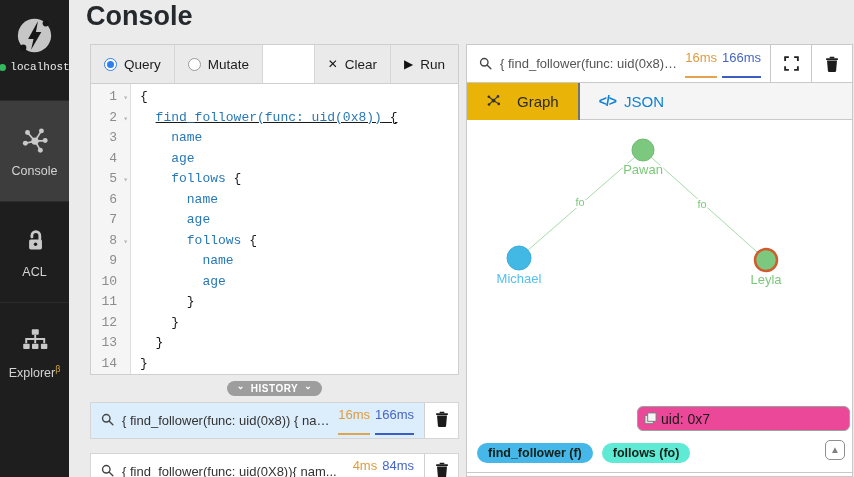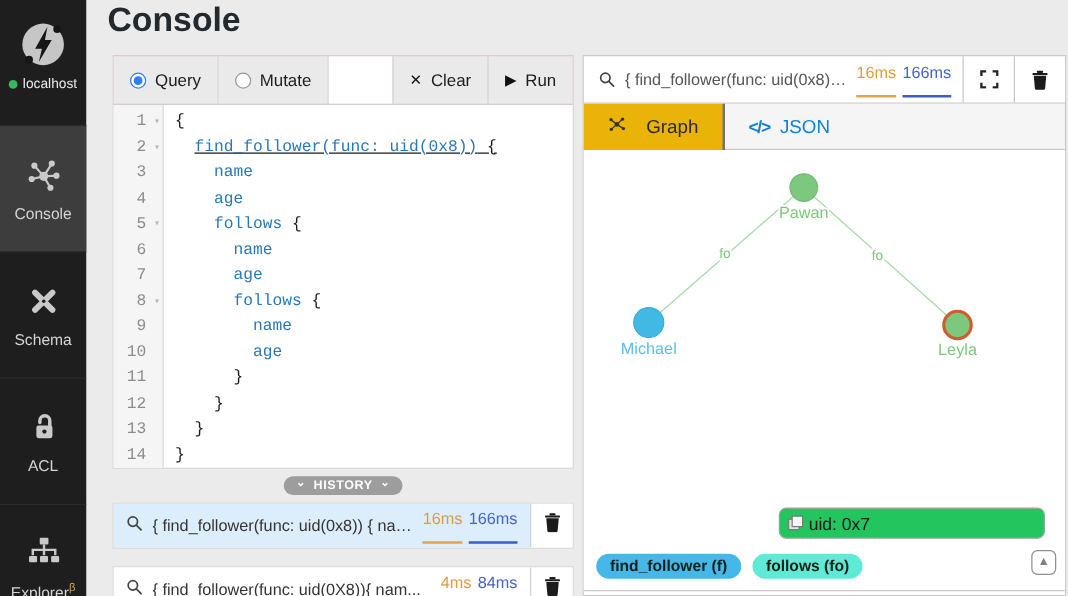--- a/index.html
+++ b/index.html
@@ -5,21 +5,21 @@
   html,body{margin:0;padding:0;}
   body{
     width:854px;height:477px;position:relative;overflow:hidden;
     background:#ebebeb;font-family:"Liberation Sans",sans-serif;
     -webkit-font-smoothing:antialiased;
   }
   
   .sidebar{position:absolute;left:0;top:0;width:69px;height:477px;background:#1e1e1e;z-index:5;}
   .brand{height:100px;box-sizing:border-box;padding-top:12px;text-align:center;cursor:pointer;}
   .logo svg{width:47px;height:47px;display:block;margin:0 auto;}
-  .conn{display:flex;align-items:center;justify-content:center;gap:4px;color:#ececec;font-size:11px;margin-top:2px;white-space:nowrap;overflow:hidden;}
+  .conn{display:flex;align-items:center;justify-content:center;gap:4px;color:#ececec;font-size:11px;margin-top:2px;white-space:nowrap;overflow:hidden;font-family:Liberation Mono, monospace;}
   .conn .dot{width:7px;height:7px;border-radius:50%;background:#35b95f;flex:0 0 auto;}
   .nav-item{height:100px;display:flex;flex-direction:column;align-items:center;justify-content:center;gap:9px;border-top:1px solid #2b2b2b;cursor:pointer;}
   .nav-item.active{background:#3d3d3d;}
   .nav-icon svg{width:30px;height:30px;display:block;}
   .nav-label{color:#d4d4d4;font-size:12.5px;}
   .nav-label sup{color:#d2a53e;font-size:9px;}
   
   .page-title{position:absolute;left:86px;top:1px;margin:0;font-size:27px;font-weight:600;color:#24292e;}
   
   .qpanel{position:absolute;left:90px;top:44px;width:369px;background:#fff;border:1px solid #cfcfcf;box-sizing:border-box;}
@@ -61,21 +61,21 @@
   .scell{width:40px;align-self:stretch;border-left:1px solid #c9c9c9;display:flex;align-items:center;justify-content:center;cursor:pointer;}
   .tabbar{height:36px;background:#f5f5f5;border-bottom:1px solid #c9c9c9;display:flex;}
   .tab{display:flex;align-items:center;gap:8px;padding:0 19px;font-size:15px;color:#2b2b2b;cursor:pointer;position:relative;}
   .tab.active{background:#eab308;border-right:2px solid #737373;margin-bottom:-1px;gap:16px;}
   .tab.json{color:#0f82d8;}
   .json-ic{font-weight:700;font-size:14px;letter-spacing:-1px;}
   .canvas{position:relative;height:314px;background:#fff;}
   .canvas svg.graph{position:absolute;left:0;top:0;}
   .edge-label{fill:#7cc87a;font-size:11px;text-anchor:middle;paint-order:stroke;stroke:#fff;stroke-width:4px;font-family:"Liberation Sans",sans-serif;}
   .node-label{font-size:13px;text-anchor:middle;paint-order:stroke;stroke:#fff;stroke-width:3px;font-family:"Liberation Sans",sans-serif;}
-  .tooltip{position:absolute;right:16px;bottom:3px;width:213px;height:25px;border:1px solid #9aa59a;border-radius:6px;background:#22c55e;display:flex;align-items:center;gap:4px;padding:0 6px;box-sizing:border-box;font-size:14px;color:#1a1a1a;}
+  .tooltip{position:absolute;right:2px;bottom:3px;width:213px;height:25px;border:1px solid #9aa59a;border-radius:6px;background:#ec4899;display:flex;align-items:center;gap:4px;padding:0 6px;box-sizing:border-box;font-size:14px;color:#1a1a1a;}
   .copy-ic{display:flex;align-items:center;cursor:pointer;}
   .legendrow{position:relative;height:39px;border-bottom:1px solid #c9c9c9;box-sizing:border-box;padding:9px 0 0 10px;background:#fff;}
   .chip{display:inline-block;margin-right:9px;padding:3px 11px;border-radius:10px;font-size:12.5px;font-weight:700;color:#102018;cursor:pointer;}
   .collapse{position:absolute;right:7px;top:6px;width:20px;height:20px;border:1px solid #8f8f8f;border-radius:5px;background:#fff;color:#808080;font-size:10px;line-height:1;display:flex;align-items:center;justify-content:center;padding:0;cursor:pointer;}
 </style>
 </head>
 <body>
 
 <aside class="sidebar">
   <div class="brand">
@@ -107,34 +107,20 @@
               <circle cx="14" cy="15" r="3.4"></circle>
               <circle cx="7" cy="7" r="2.3"></circle>
               <circle cx="20" cy="5.5" r="2.3"></circle>
               <circle cx="23.5" cy="14.5" r="2.3"></circle>
               <circle cx="19" cy="23.5" r="2.3"></circle>
               <circle cx="5" cy="17" r="2.3"></circle>
             </g>
           </svg>
         </div>
         <div class="nav-label">Console</div>
-      </div>
-      <div class="nav-item">
-        <div class="nav-icon">
-          <svg viewBox="0 0 28 28">
-            <g stroke="#c9c9c9" stroke-width="4.4" stroke-linecap="round">
-              <line x1="7.5" y1="20.5" x2="20.5" y2="7.5"></line>
-              <line x1="7.5" y1="7.5" x2="20.5" y2="20.5"></line>
-            </g>
-            <g fill="#1e1e1e">
-              <circle cx="14" cy="14" r="1.3"></circle>
-            </g>
-          </svg>
-        </div>
-        <div class="nav-label">Schema</div>
       </div>
       <div class="nav-item">
         <div class="nav-icon">
           <svg viewBox="0 0 28 28">
             <rect x="8.5" y="12.5" width="12" height="9.5" rx="1.6" fill="#c9c9c9"></rect>
             <path d="M18.5 12.5 V9 a3.7 3.7 0 0 0 -7.4 0 v1.2" fill="none" stroke="#c9c9c9" stroke-width="2.6" stroke-linecap="round"></path>
             <circle cx="14.5" cy="17" r="1.6" fill="#1e1e1e"></circle>
           </svg>
         </div>
         <div class="nav-label">ACL</div>

